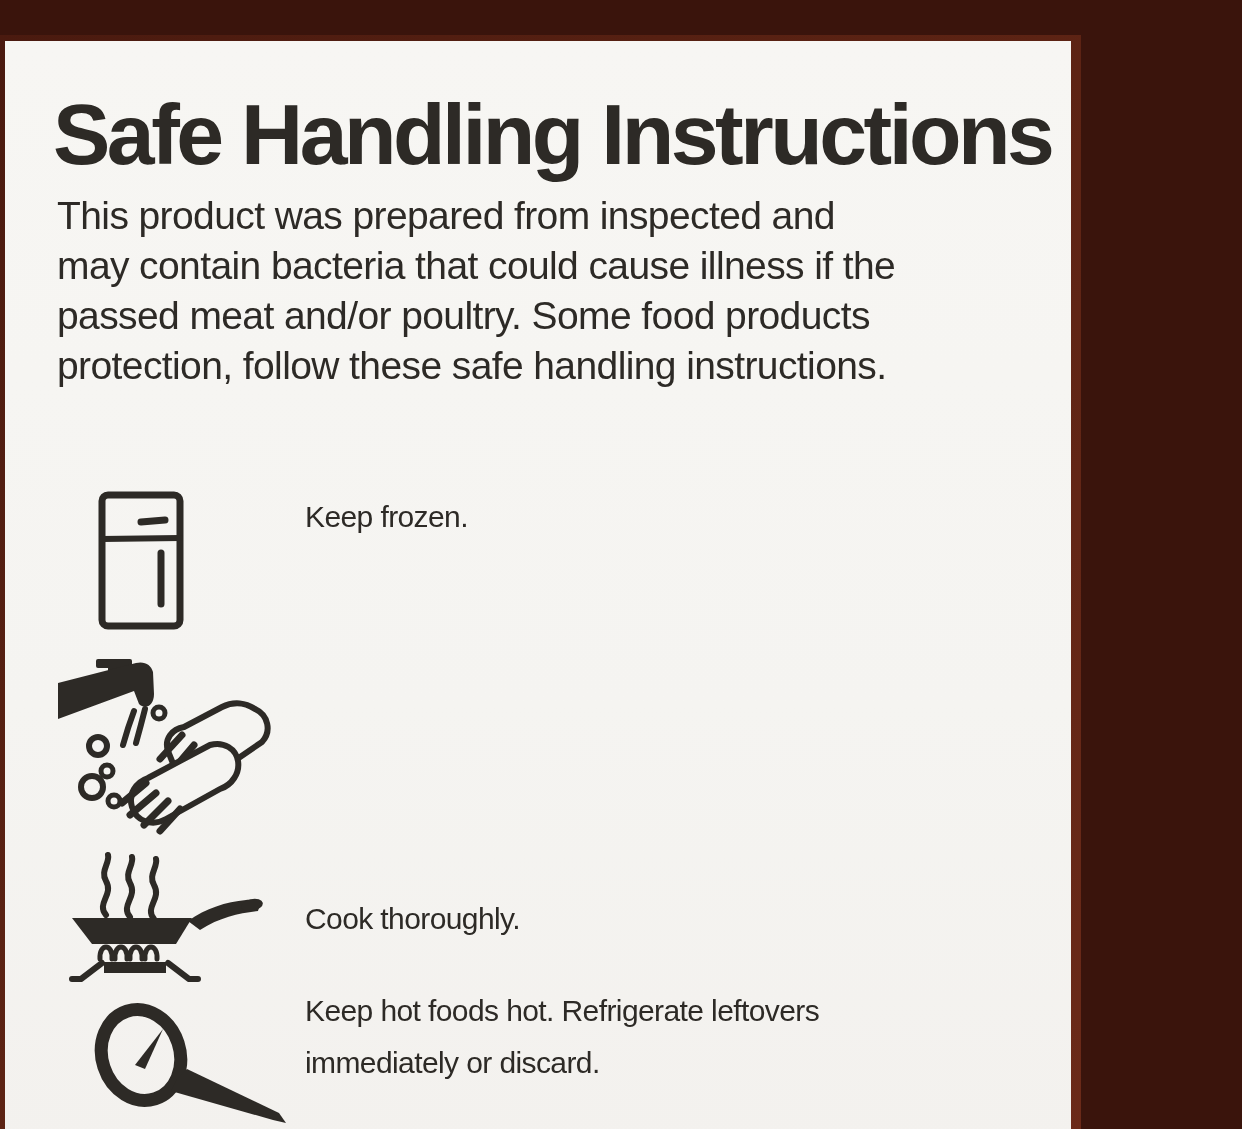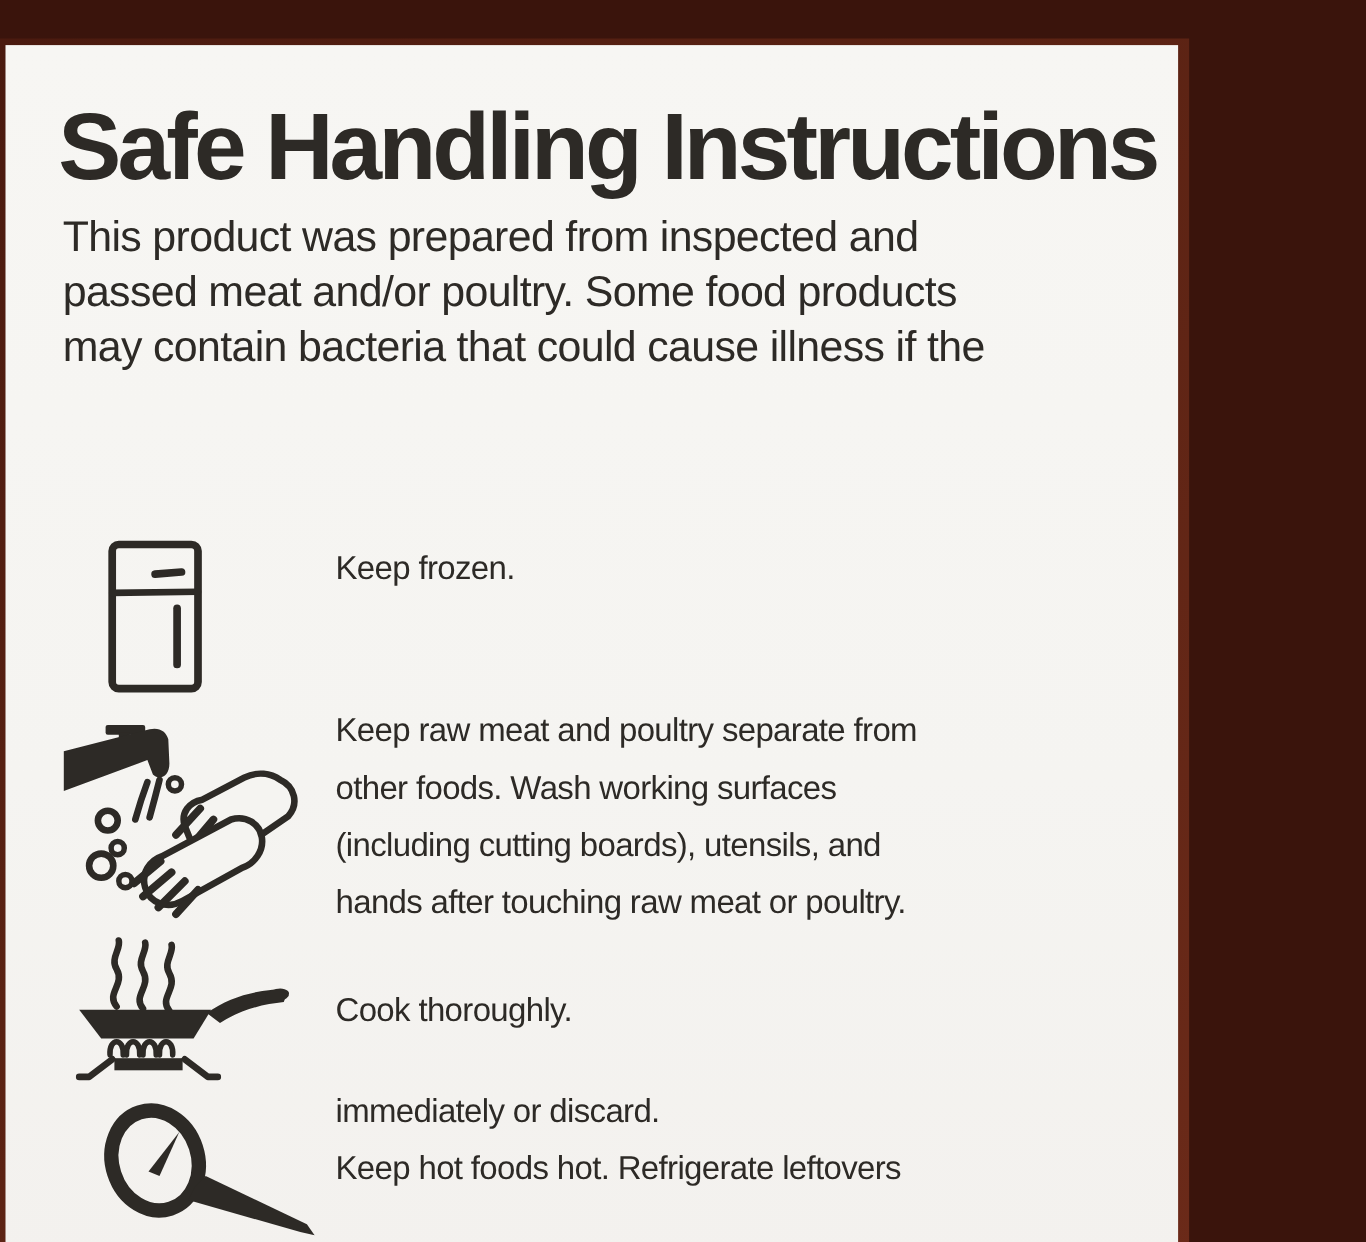--- a/index.html
+++ b/index.html
@@ -50,22 +50,23 @@
 </head>
 <body>
 
 <div class="package">
   <div class="label">
 
     <h1 class="title">Safe Handling Instructions</h1>
 
     <div class="intro">
       <div class="line">This product was prepared from inspected and</div>
+      <div class="line">may contain bacteria that could cause illness if the</div>
       <div class="line">passed meat and/or poultry. Some food products</div>
-      <div class="line">may contain bacteria that could cause illness if the</div>
+      <div class="line">protection, follow these safe handling instructions.</div>
     </div>
 
     <svg class="icon fridge" width="88" height="140" viewBox="0 0 88 140" aria-hidden="true">
       <rect class="stroke" x="5" y="4" width="78" height="131" rx="6" stroke-width="7"></rect>
       <line class="stroke" x1="5" y1="48" x2="83" y2="47" stroke-width="6"></line>
       <line class="stroke" x1="44" y1="31" x2="68" y2="29" stroke-width="7"></line>
       <line class="stroke" x1="64" y1="62" x2="64" y2="113" stroke-width="7"></line>
     </svg>
     <div class="row-text t1">
       <div class="line">Keep frozen.</div>
@@ -91,26 +92,20 @@
       <line class="stroke" x1="96" y1="136" x2="72" y2="156" stroke-width="7"></line>
       <line class="stroke" x1="106" y1="146" x2="80" y2="168" stroke-width="7"></line>
       <line class="stroke" x1="118" y1="154" x2="94" y2="178" stroke-width="7"></line>
       <line class="stroke" x1="130" y1="162" x2="110" y2="184" stroke-width="7"></line>
 
       <circle class="stroke" cx="48" cy="99" r="9" stroke-width="6"></circle>
       <circle class="stroke" cx="57" cy="124" r="6" stroke-width="5"></circle>
       <circle class="stroke" cx="42" cy="140" r="11" stroke-width="6"></circle>
       <circle class="stroke" cx="64" cy="154" r="6" stroke-width="5"></circle>
     </svg>
-    <div class="row-text t2">
-      <div class="line">Keep raw meat and poultry separate from</div>
-      <div class="line">other foods. Wash working surfaces</div>
-      <div class="line">(including cutting boards), utensils, and</div>
-      <div class="line">hands after touching raw meat or poultry.</div>
-    </div>
 
     <svg class="icon pan" width="210" height="138" viewBox="0 0 210 138" aria-hidden="true">
 
       <path class="stroke" d="M46,64 C36,52 54,44 46,30 C40,20 50,12 48,4" stroke-width="6"></path>
       <path class="stroke" d="M70,66 C60,54 78,46 70,32 C64,22 74,14 72,6" stroke-width="6"></path>
       <path class="stroke" d="M94,68 C84,56 102,48 94,34 C88,24 98,16 96,8" stroke-width="6"></path>
 
       <path class="fill" d="M12,67 L132,67 L116,93 L32,93 Z"></path>
 
       <path class="fill" d="M128,70 C146,57 166,51 186,49 C197,48 201,53 198,60 C180,62 160,66 140,79 Z"></path>
@@ -125,18 +120,18 @@
     <div class="row-text t3">
       <div class="line">Cook thoroughly.</div>
     </div>
 
     <svg class="icon thermo" width="210" height="132" viewBox="0 0 210 132" aria-hidden="true">
       <ellipse class="stroke" cx="58" cy="56" rx="39" ry="46" stroke-width="13" transform="rotate(-18 58 56)"></ellipse>
       <path class="fill" d="M52,66 L80,30 L62,70 Z"></path>
       <path class="fill" d="M94,80 L104,70 L196,114 L203,124 L190,121 L88,92 Z"></path>
     </svg>
     <div class="row-text t4">
+      <div class="line">Keep hot foods hot. Refrigerate leftovers</div>
       <div class="line">immediately or discard.</div>
-      <div class="line">Keep hot foods hot. Refrigerate leftovers</div>
     </div>
 
   </div>
 </div>
 
 </body></html>

